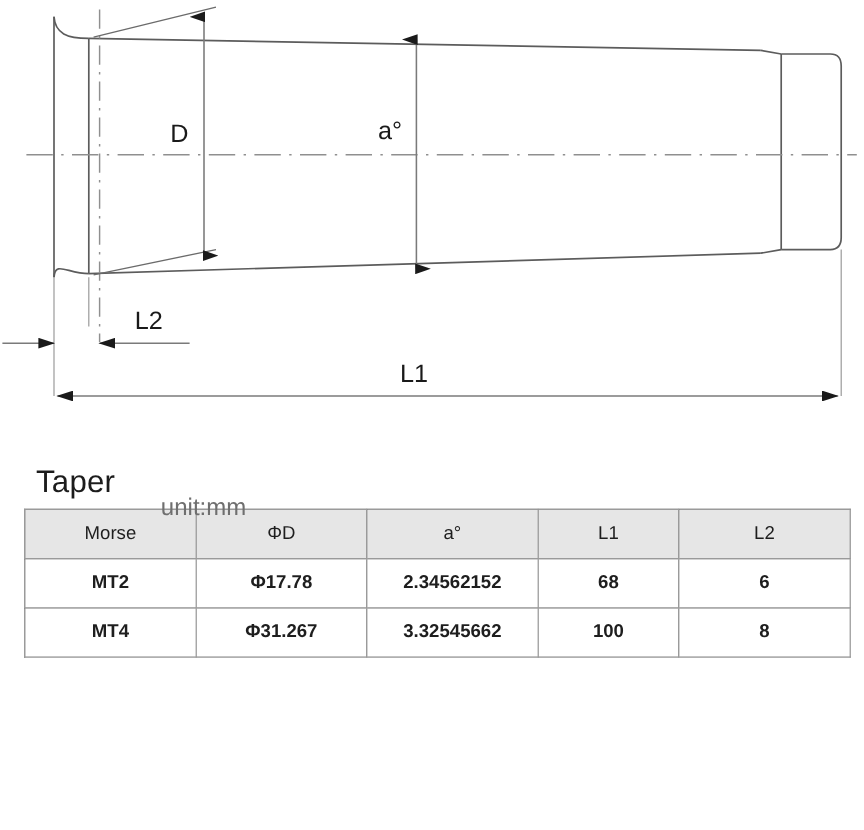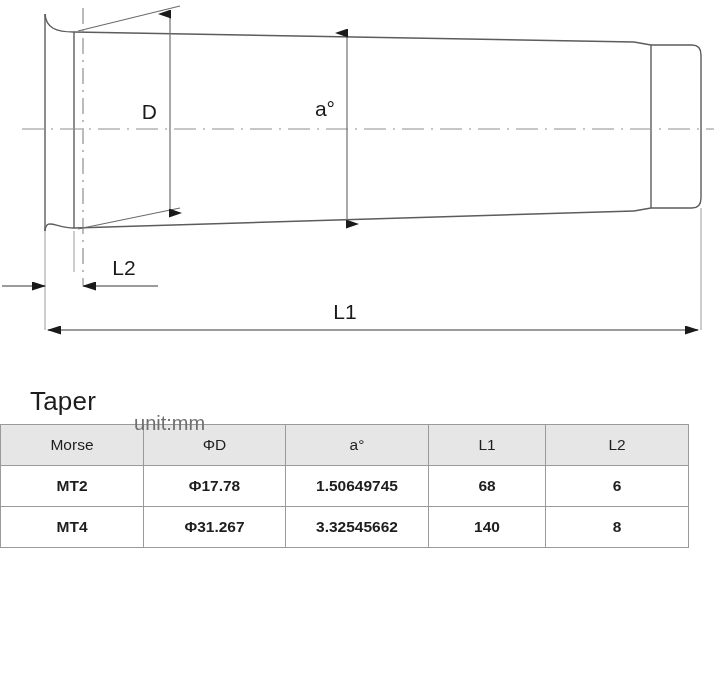--- a/index.html
+++ b/index.html
@@ -65,20 +65,21 @@
   #unit-note {
     font-size: 20px;
     color: #6f6f6f;
     margin-left: 38px;
     padding-top: 6px;
     margin-top: 39px;
   }
   #spec-table {
     border-collapse: collapse;
     table-layout: fixed;
+    margin-left: 20px;
     width: 688px;
     background: #404040;
   }
   #spec-table th,
   #spec-table td {
     border: 1px solid #9a9a9a;
     height: 40px;
     text-align: center;
     vertical-align: middle;
     font-size: 15.5px;
@@ -202,27 +203,27 @@
           <th>ΦD</th>
           <th>a°</th>
           <th>L1</th>
           <th>L2</th>
         </tr>
       </thead>
       <tbody>
         <tr>
           <td>MT2</td>
           <td>Φ17.78</td>
-          <td>1.50649745</td>
+          <td>2.34562152</td>
           <td>68</td>
           <td>6</td>
         </tr>
         <tr>
           <td>MT4</td>
           <td>Φ31.267</td>
           <td>3.32545662</td>
-          <td>140</td>
+          <td>100</td>
           <td>8</td>
         </tr>
       </tbody>
     </table>
   </div>
 </div>
 
 </body></html>

